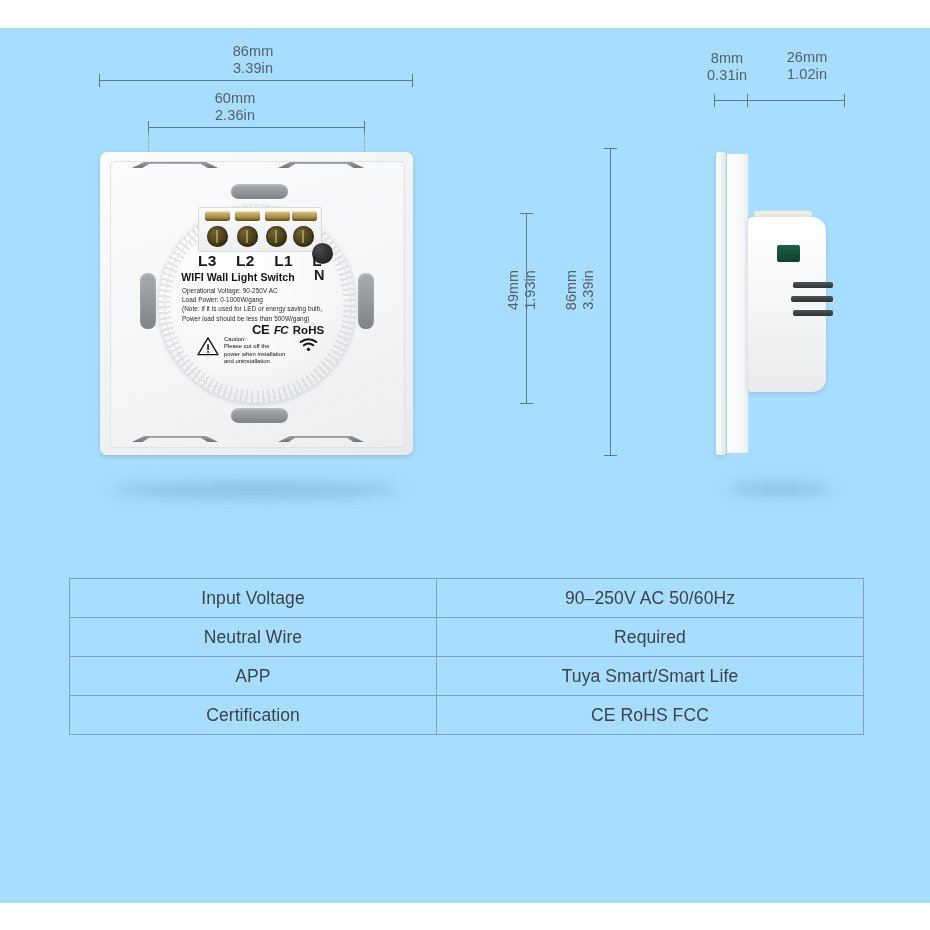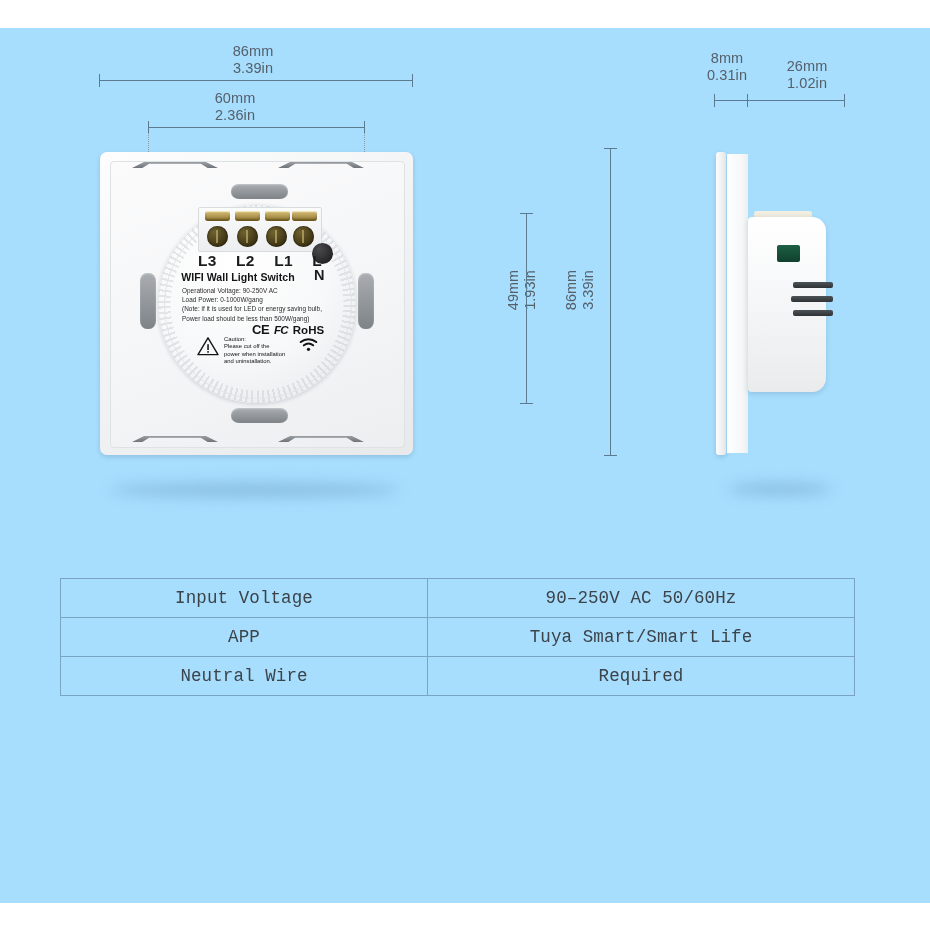--- a/index.html
+++ b/index.html
@@ -343,26 +343,25 @@
   .side-vent {
     position: absolute;
     height: 6px;
     border-radius: 2px;
     background: linear-gradient(#4e5357,#2e3235);
   }
 
   
   .spec-table {
     position: absolute;
-    left: 60px;
+    left: 69px;
     top: 578px;
     width: 792px;
     border-collapse: collapse;
     table-layout: fixed;
-    font-family: Liberation Mono, monospace;
   }
   .spec-table td {
     border: 1px solid #7ba4c2;
     height: 38px;
     text-align: center;
     vertical-align: middle;
     color: #3c4349;
     font-size: 17.5px;
     letter-spacing: 0.1px;
     padding: 0;
@@ -394,21 +393,21 @@
   <div class="dim-line-h" style="left:148px; top:127px; width:217px;"></div>
   <div class="dim-tick-v" style="left:148px; top:121px; height:13px;"></div>
   <div class="dim-tick-v" style="left:364px; top:121px; height:13px;"></div>
   <div class="guide-dotted" style="left:148px; top:133px; height:65px;"></div>
   <div class="guide-dotted" style="left:364px; top:133px; height:65px;"></div>
 
   <div class="dim-label" style="left:688px; top:50px; width:78px;">
     <span>8mm</span>
     <span class="l2">0.31in</span>
   </div>
-  <div class="dim-label" style="left:768px; top:58px; width:78px;">
+  <div class="dim-label" style="left:768px; top:49px; width:78px;">
     <span>26mm</span>
     <span class="l2">1.02in</span>
   </div>
   <div class="dim-line-h" style="left:714px; top:100px; width:131px;"></div>
   <div class="dim-tick-v" style="left:714px; top:94px; height:13px;"></div>
   <div class="dim-tick-v" style="left:747px; top:94px; height:13px;"></div>
   <div class="dim-tick-v" style="left:844px; top:94px; height:13px;"></div>
 
   <div class="dim-label-vert" style="left:505px; top:390px; width:200px;">
     <span>49mm</span><br>
@@ -511,23 +510,27 @@
   <div class="side-vent" style="left:791px; top:296px; width:42px;"></div>
   <div class="side-vent" style="left:793px; top:310px; width:40px;"></div>
 
   <table class="spec-table">
     <tbody>
       <tr>
         <td class="col-key">Input Voltage</td>
         <td class="col-val">90–250V AC 50/60Hz</td>
       </tr>
       <tr>
+        <td class="col-key">Neutral Wire</td>
+        <td class="col-val">Required</td>
+      </tr>
+      <tr>
         <td class="col-key">APP</td>
         <td class="col-val">Tuya Smart/Smart Life</td>
       </tr>
       <tr>
-        <td class="col-key">Neutral Wire</td>
-        <td class="col-val">Required</td>
+        <td class="col-key">Certification</td>
+        <td class="col-val">CE RoHS FCC</td>
       </tr>
     </tbody>
   </table>
 
 </div>
 
 </body></html>

